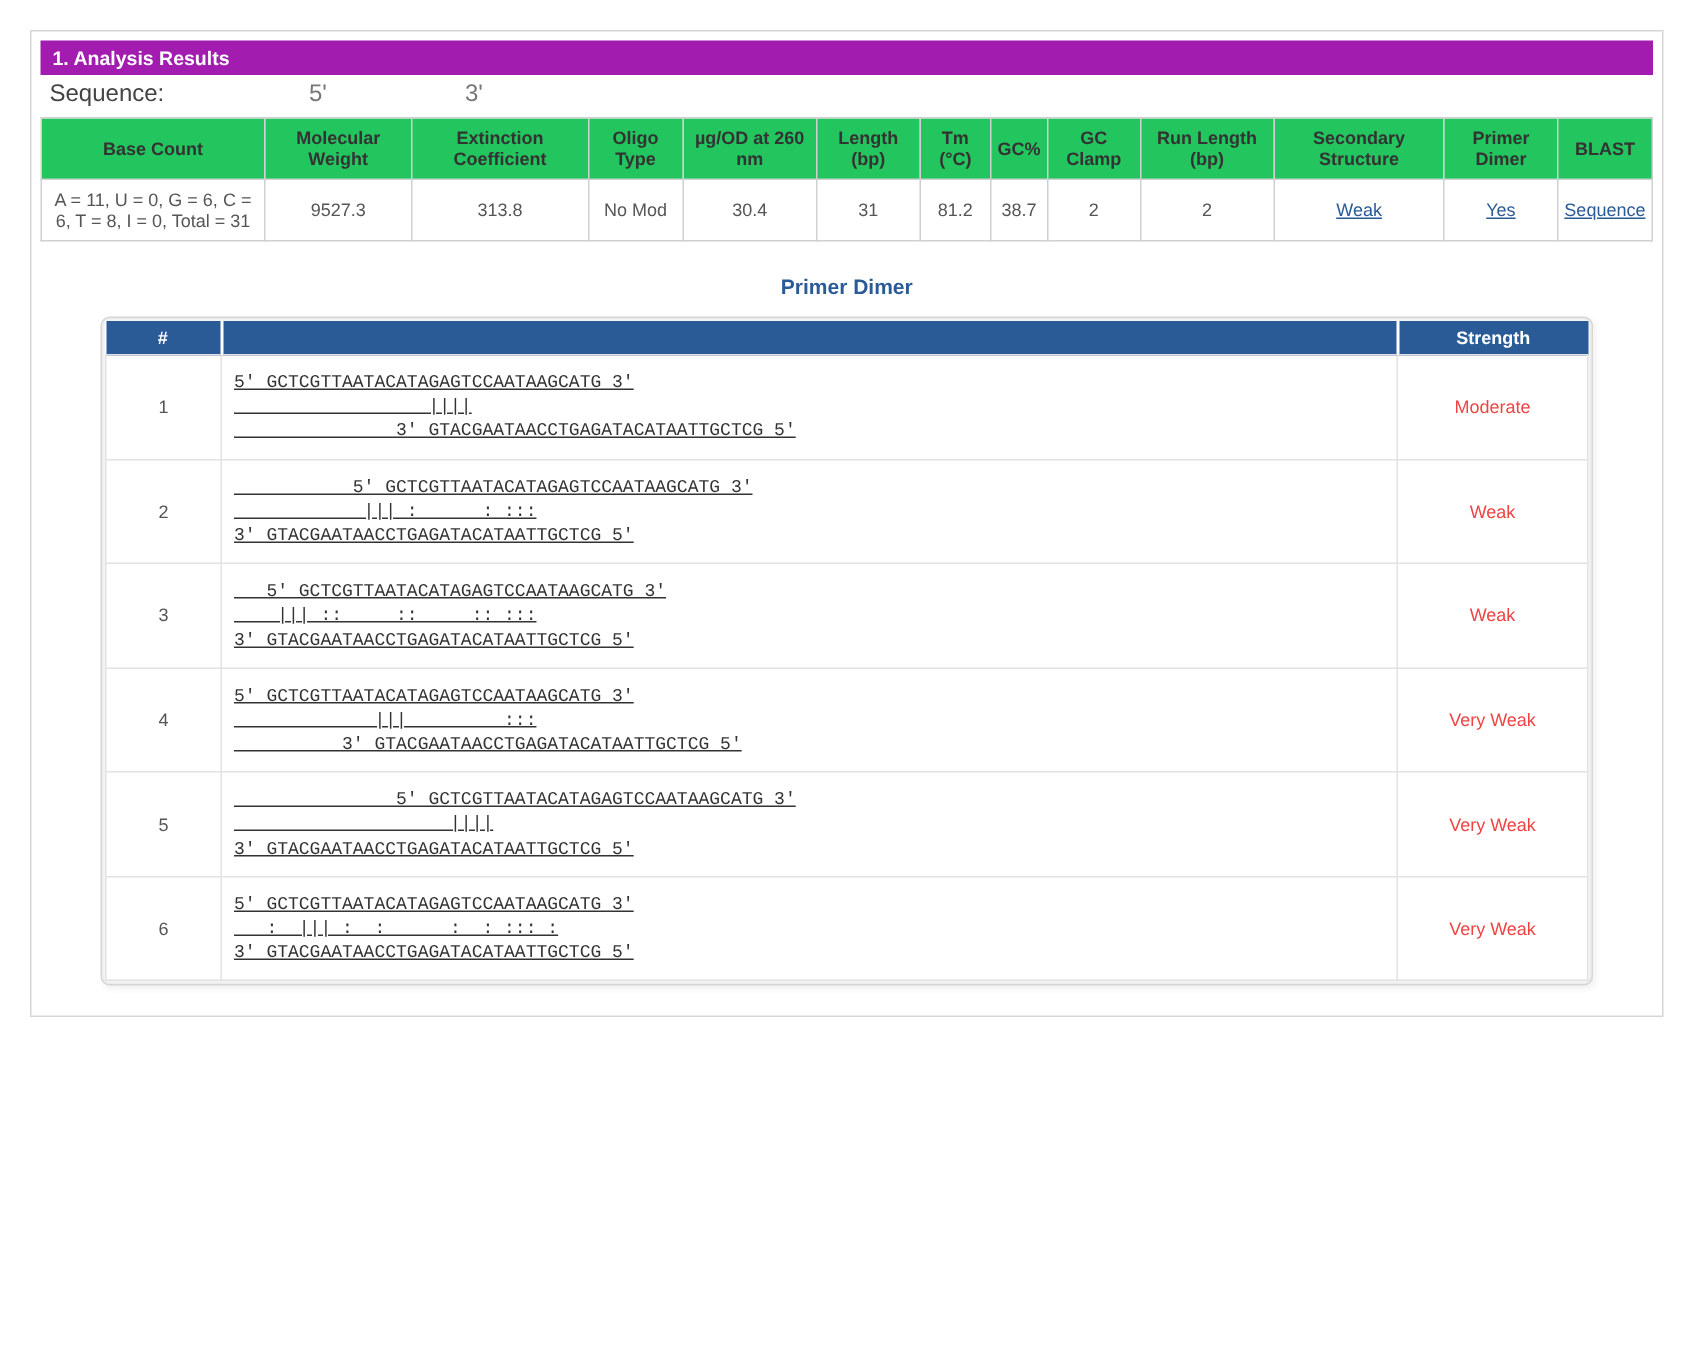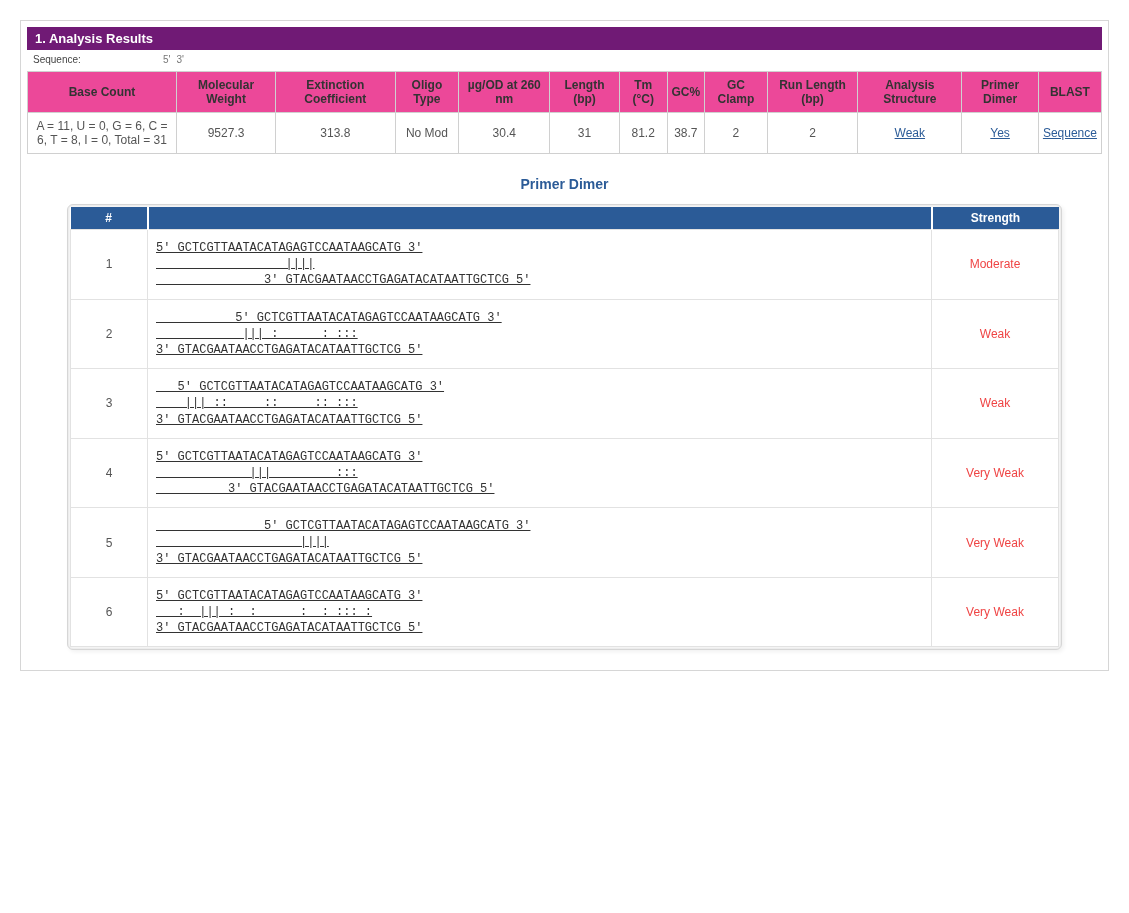--- a/index.html
+++ b/index.html
@@ -8,32 +8,33 @@
     font-family: Verdana, Arial, sans-serif;
     font-size: 12px;
     background: #fff;
     color: #333;
   }
   .panel {
     border: 1px solid #d6d6d6;
     padding: 6px 6px 20px 6px;
   }
   .section-header {
-    background: #701a75;
+    background: #a21caf;
     color: #fff;
     font-weight: bold;
     padding: 4px 8px;
     font-size: 13px;
   }
   .seq-row {
     display: flex;
     align-items: center;
     padding: 4px 6px 6px 6px;
-    font-size: 10px;
+    font-size: 16px;
     color: #444;
+    gap: 43px;
   }
   .seq-label {
     width: 130px;
   }
   .seq-val {
     font-family: "Courier New", monospace;
     flex: 1;
     letter-spacing: .4px;
   }
   .seq-end {
@@ -45,21 +46,21 @@
   }
   table.results th,
   table.results td {
     border: 1px solid #d0d0d0;
     padding: 6px 4px;
     text-align: center;
     vertical-align: middle;
     font-size: 12px;
   }
   table.results th {
-    background: #ec4899;
+    background: #22c55e;
     font-weight: bold;
   }
   table.results td {
     color: #555;
   }
   a.link {
     color: #2b5b97;
     text-decoration: underline;
     cursor: pointer;
   }
@@ -145,21 +146,21 @@
         <th>Base Count</th>
         <th>Molecular Weight</th>
         <th>Extinction Coefficient</th>
         <th>Oligo Type</th>
         <th>µg/OD at 260 nm</th>
         <th>Length (bp)</th>
         <th>Tm (°C)</th>
         <th>GC%</th>
         <th>GC Clamp</th>
         <th>Run Length (bp)</th>
-        <th>Analysis Structure</th>
+        <th>Secondary Structure</th>
         <th>Primer Dimer</th>
         <th>BLAST</th>
       </tr>
     </thead>
     <tbody>
       <tr>
         <td style="width:140px;">A = 11, U = 0, G = 6, C = 6, T = 8, I = 0, Total = 31</td>
         <td>9527.3</td>
         <td>313.8</td>
         <td>No Mod</td>

